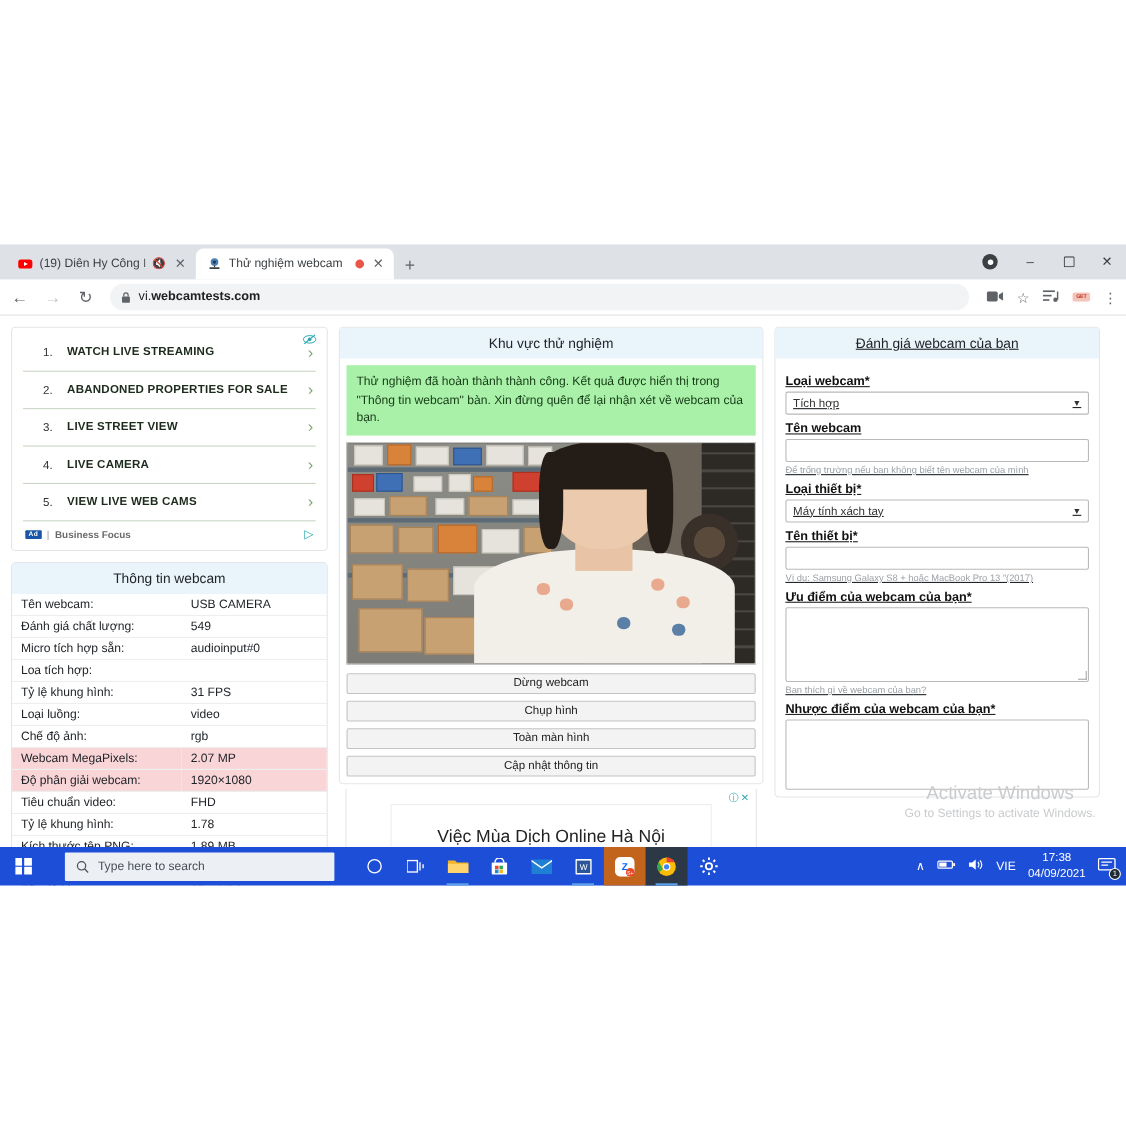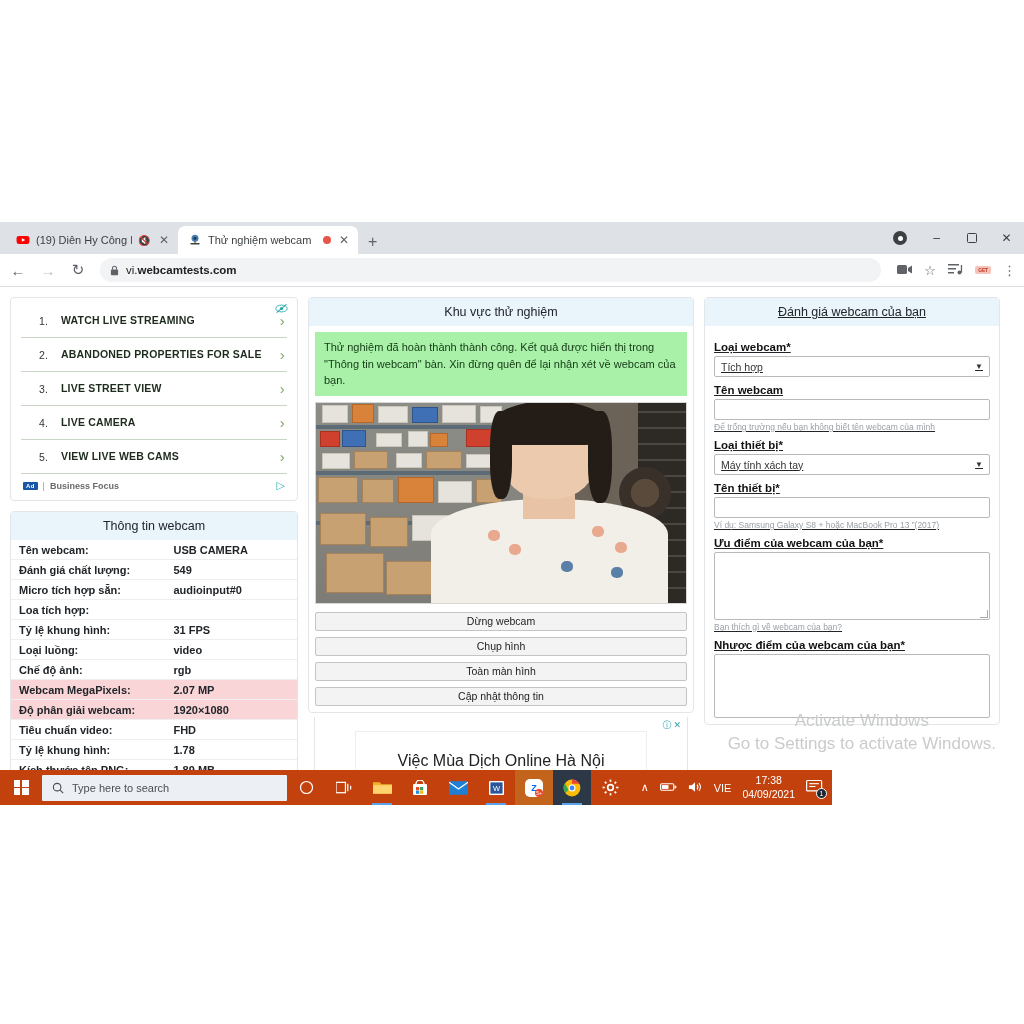--- a/index.html
+++ b/index.html
@@ -92,21 +92,21 @@
   .adlabel { flex: 1; line-height: 1.35; }
   .adchev { color: #7fa86a; font-size: 15px; font-weight: 400; }
   .adfoot { display: flex; align-items: center; gap: 5px; padding: 5px 2px 0 2px; }
   .adtag { background: #1a56a8; color: #fff; font-size: 6px; padding: 1px 3px; border-radius: 1px;
            font-weight: 700; letter-spacing: .3px;}
   .adfoot .nm { color: #6b6b6b; font-size: 9px; font-weight: bold; }
   .adfoot .sep { color: #9a9a9a; font-size: 9px;}
   .adplay { margin-left: auto; color: #2aa8b0; font-size: 11px; }
 
   
-  .infotable { width: 100%; border-collapse: collapse; font-weight: bold; }
+  .infotable { width: 100%; border-collapse: collapse; }
   .infotable td {
     padding: 3.5px 8px; font-size: 11px; border-top: 1px solid #eceef0; color: #212529;
     white-space: nowrap;
   }
   .infotable tr:first-child td { border-top: none; }
   .infotable td.k { width: 54%; }
   .infotable tr.hl td { background: #f9d5d8; }
 
   
   .alert {
@@ -147,26 +147,26 @@
            position: relative; }
   .farea::after { content:""; position:absolute; right:1px; bottom:1px; width:7px;height:7px;
                   border-right:1px solid #aaa; border-bottom:1px solid #aaa; }
   .farea2 { width: 100%; height: 64px; border: 1px solid #b9b9b9; border-radius: 2px; background: #fff; }
 
   .watermark {
     position: absolute; right: 28px; top: 490px; text-align: center; color: #c9cbcd;
     pointer-events: none; z-index: 5;
   }
   .wm1 { font-size: 17px; font-weight: 400; line-height: 1.1; }
-  .wm2 { font-size: 17px; margin-top: 3px; }
+  .wm2 { font-size: 11px; margin-top: 3px; }
 
   
   .taskbar {
-    position: absolute; left: 0; top: 770px; width: 832px; height: 35px;
-    background: #c2410c; display: flex; align-items: center; color: #fff;
+    position: absolute; left: 0; top: 770px; width: 1024px; height: 35px;
+    background: #1d4ed8; display: flex; align-items: center; color: #fff; gap: 17px;
   }
   .startbtn { width: 42px; height: 35px; display:flex;align-items:center;justify-content:center;}
   .winlogo { width: 15px; height: 15px; display: grid; grid-template-columns: 1fr 1fr;
              grid-template-rows: 1fr 1fr; gap: 1.6px; }
   .winlogo i { background: #fff; display:block; }
   .searchbox {
     width: 245px; height: 26px; background: #eceff3; border-radius: 1px;
     display: flex; align-items: center; gap: 8px; padding: 0 10px;
     color: #4a4f55; font-size: 11px;
   }

